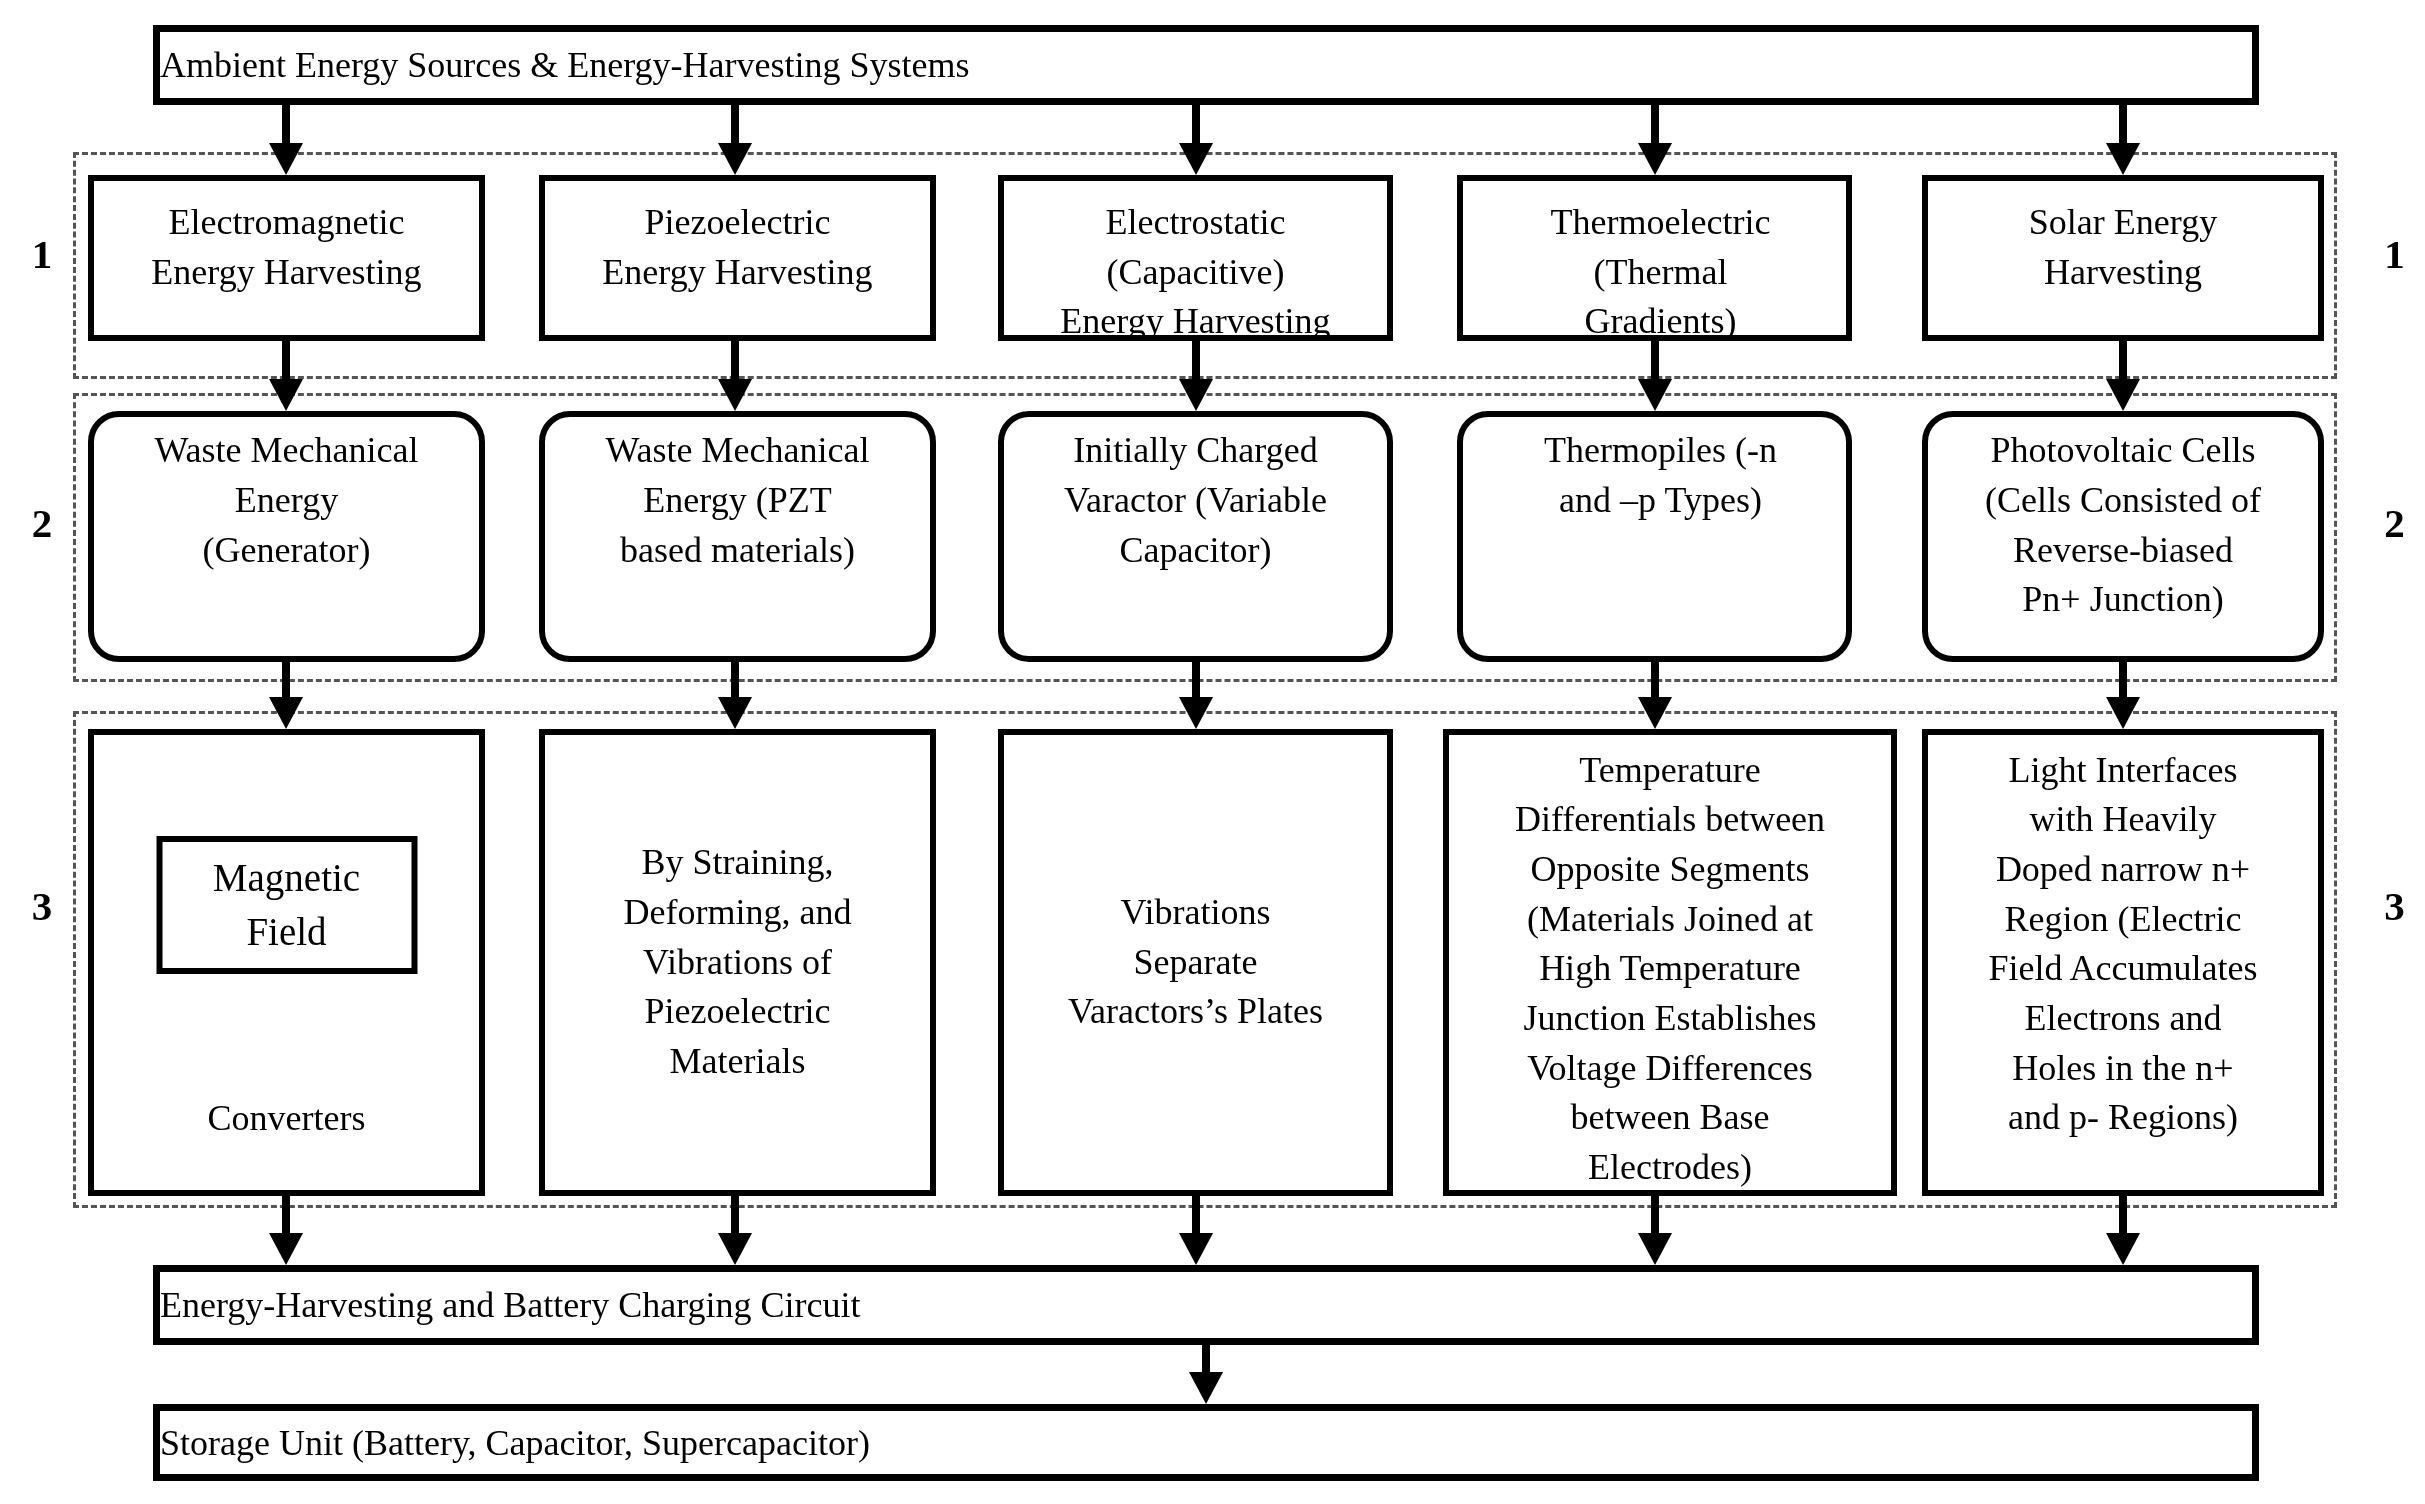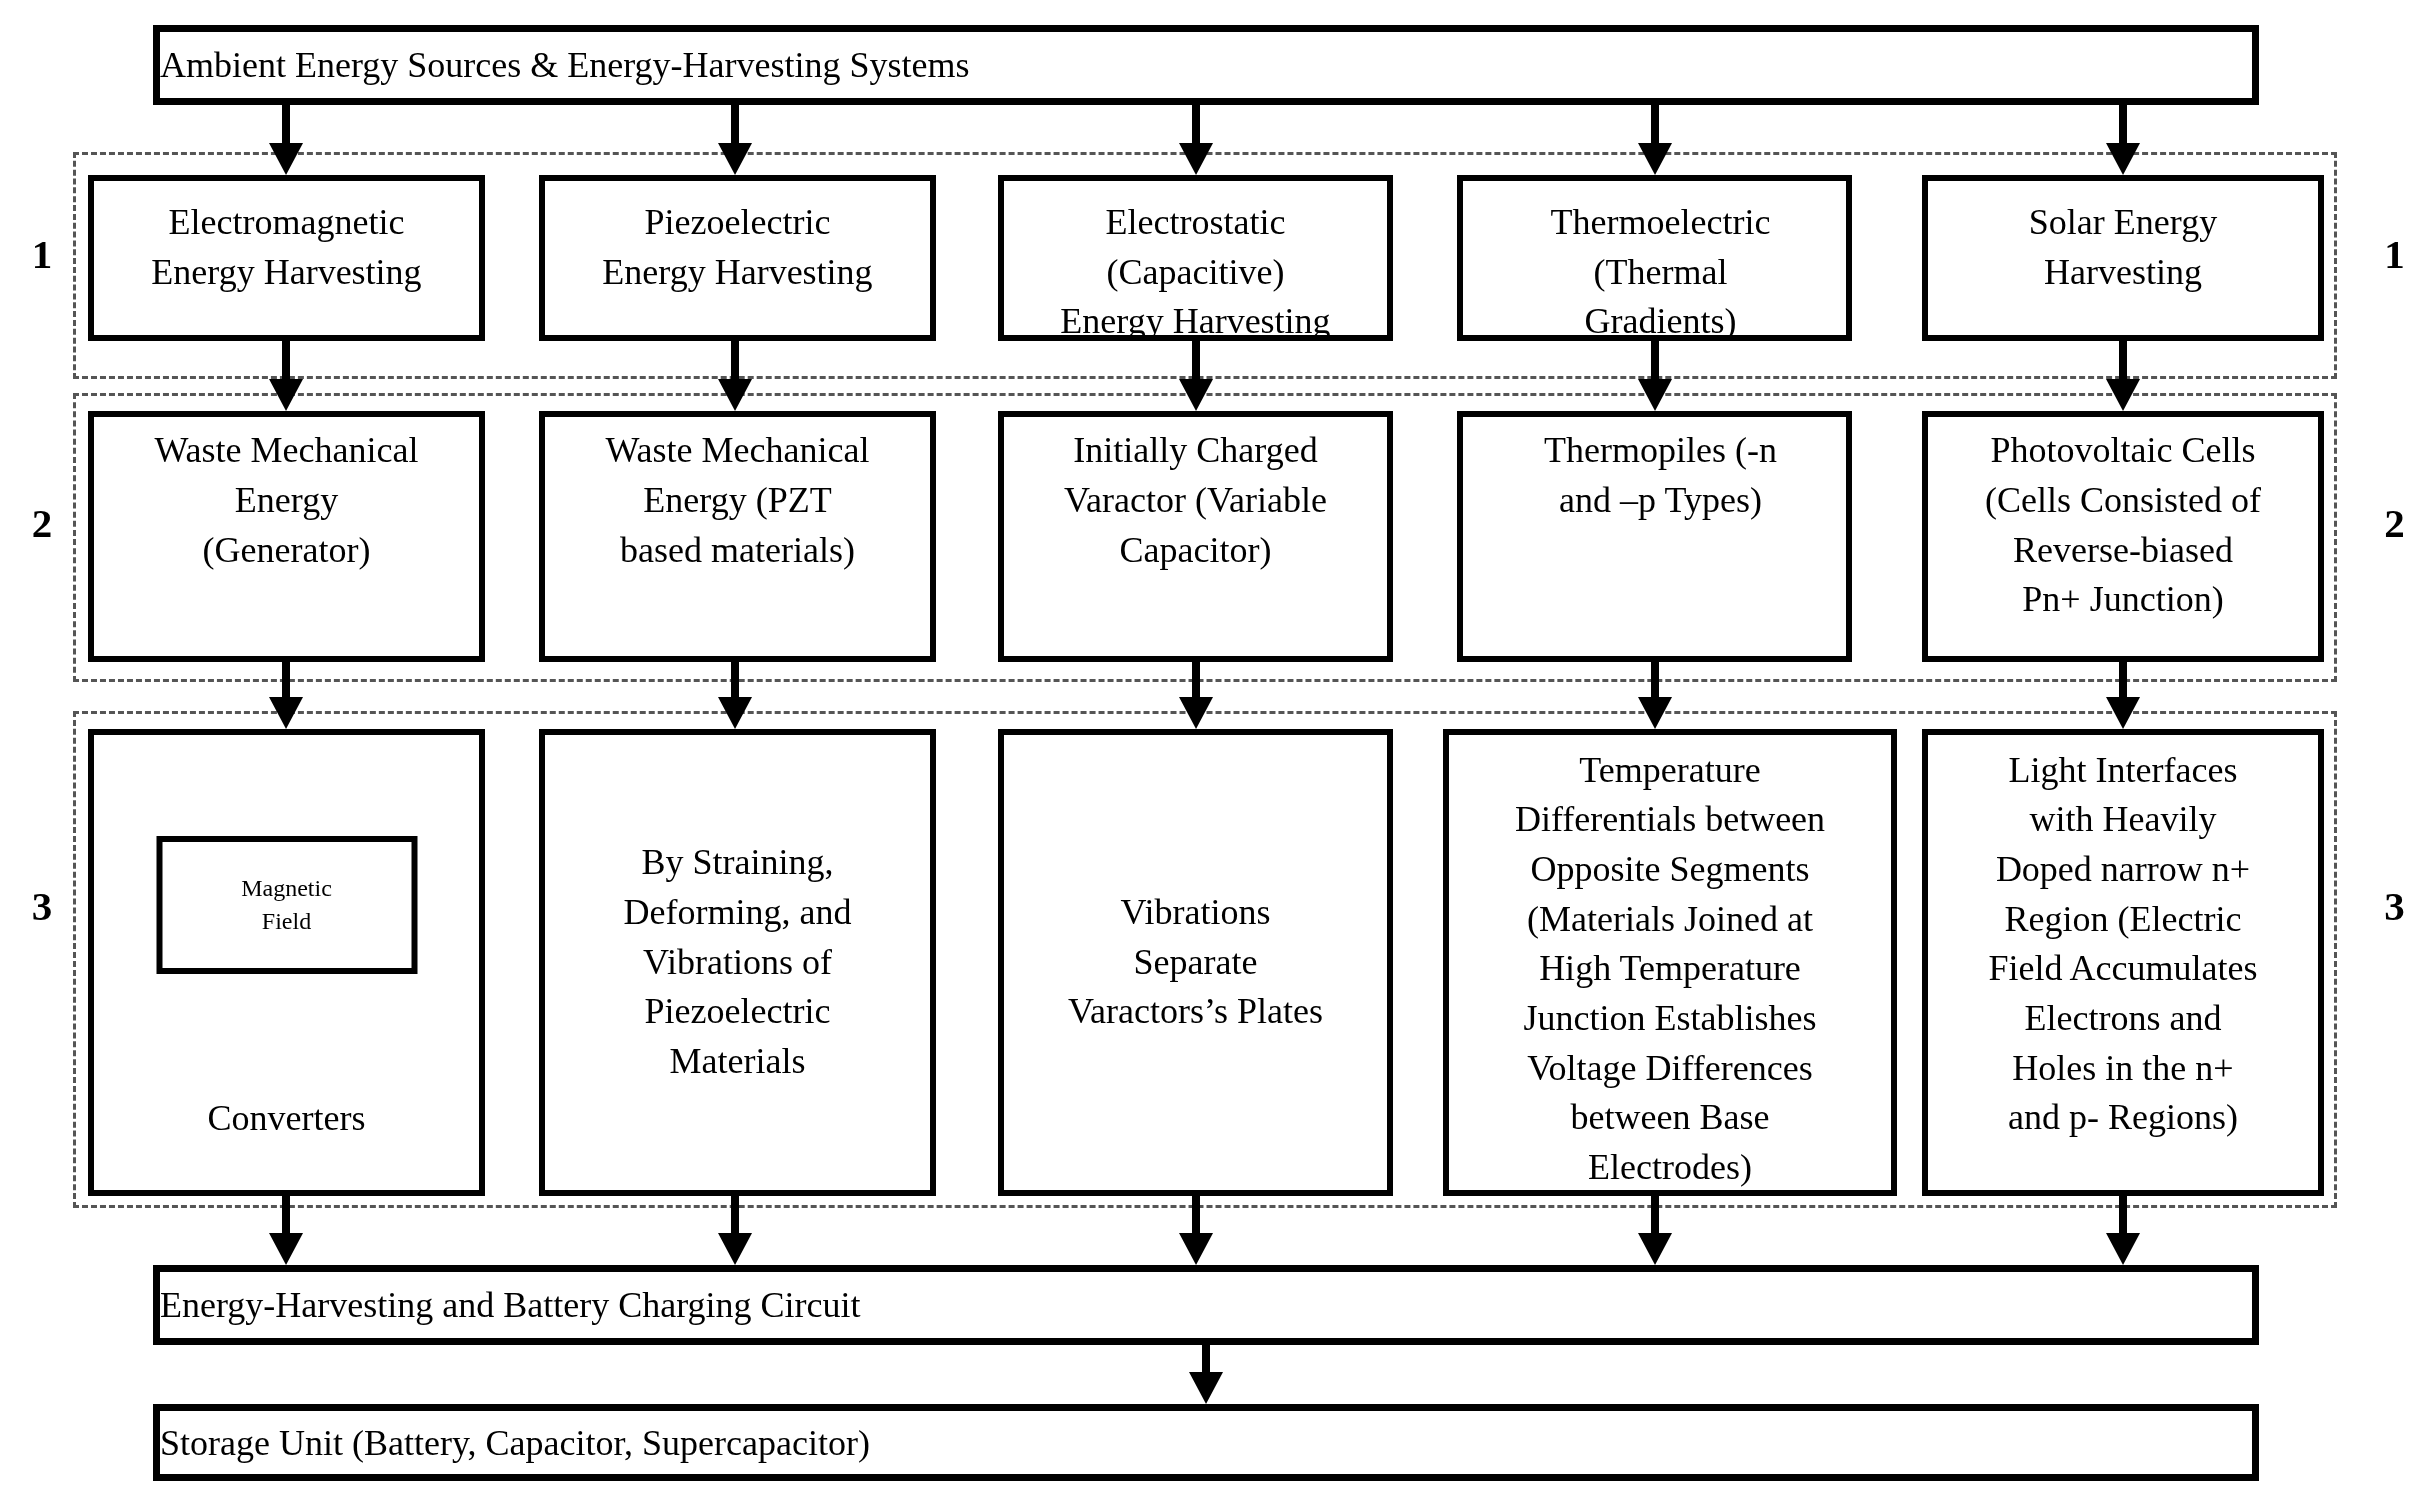--- a/index.html
+++ b/index.html
@@ -48,21 +48,21 @@
     background: #fff;
     display: flex;
     flex-direction: column;
     align-items: center;
     text-align: center;
     font-size: 36px;
     line-height: 1.38;
     white-space: pre-line;
   }
   .row1 { top: 175px; height: 166px; padding-top: 17px; }
-  .row2 { top: 411px; height: 251px; padding-top: 9.2px; }
+  .row2 { top: 411px; height: 251px; padding-top: 9.2px; border-radius: 31px; }
   .row3 { top: 729px; height: 467px; }
   .vcenter { justify-content: center; }
   .vtop    { padding-top: 10.7px; }
 
   .c1 { left: 88px;  width: 397px; }
   .c2 { left: 539px;  width: 397px; }
   .c3 { left: 998px; width: 395px; }
   .c4 { left: 1457px; width: 395px; padding-left: 12px; }
   .c5 { left: 1922px; width: 402px; }
   .r3c4 { left: 1443px; width: 454px; }
@@ -74,21 +74,21 @@
     transform: translateX(-50%);
     top: 101px;
     width: 261px;
     height: 138px;
     border: 6.1px solid #000;
     background: #fff;
     display: flex;
     align-items: center;
     justify-content: center;
     white-space: pre-line;
-    font-size: 24px;
+    font-size: 39px;
     line-height: 1.38;
   }
   .converters-label {
     position: absolute;
     top: 359px;
     left: 0;
     right: 0;
     text-align: center;
   }
 

